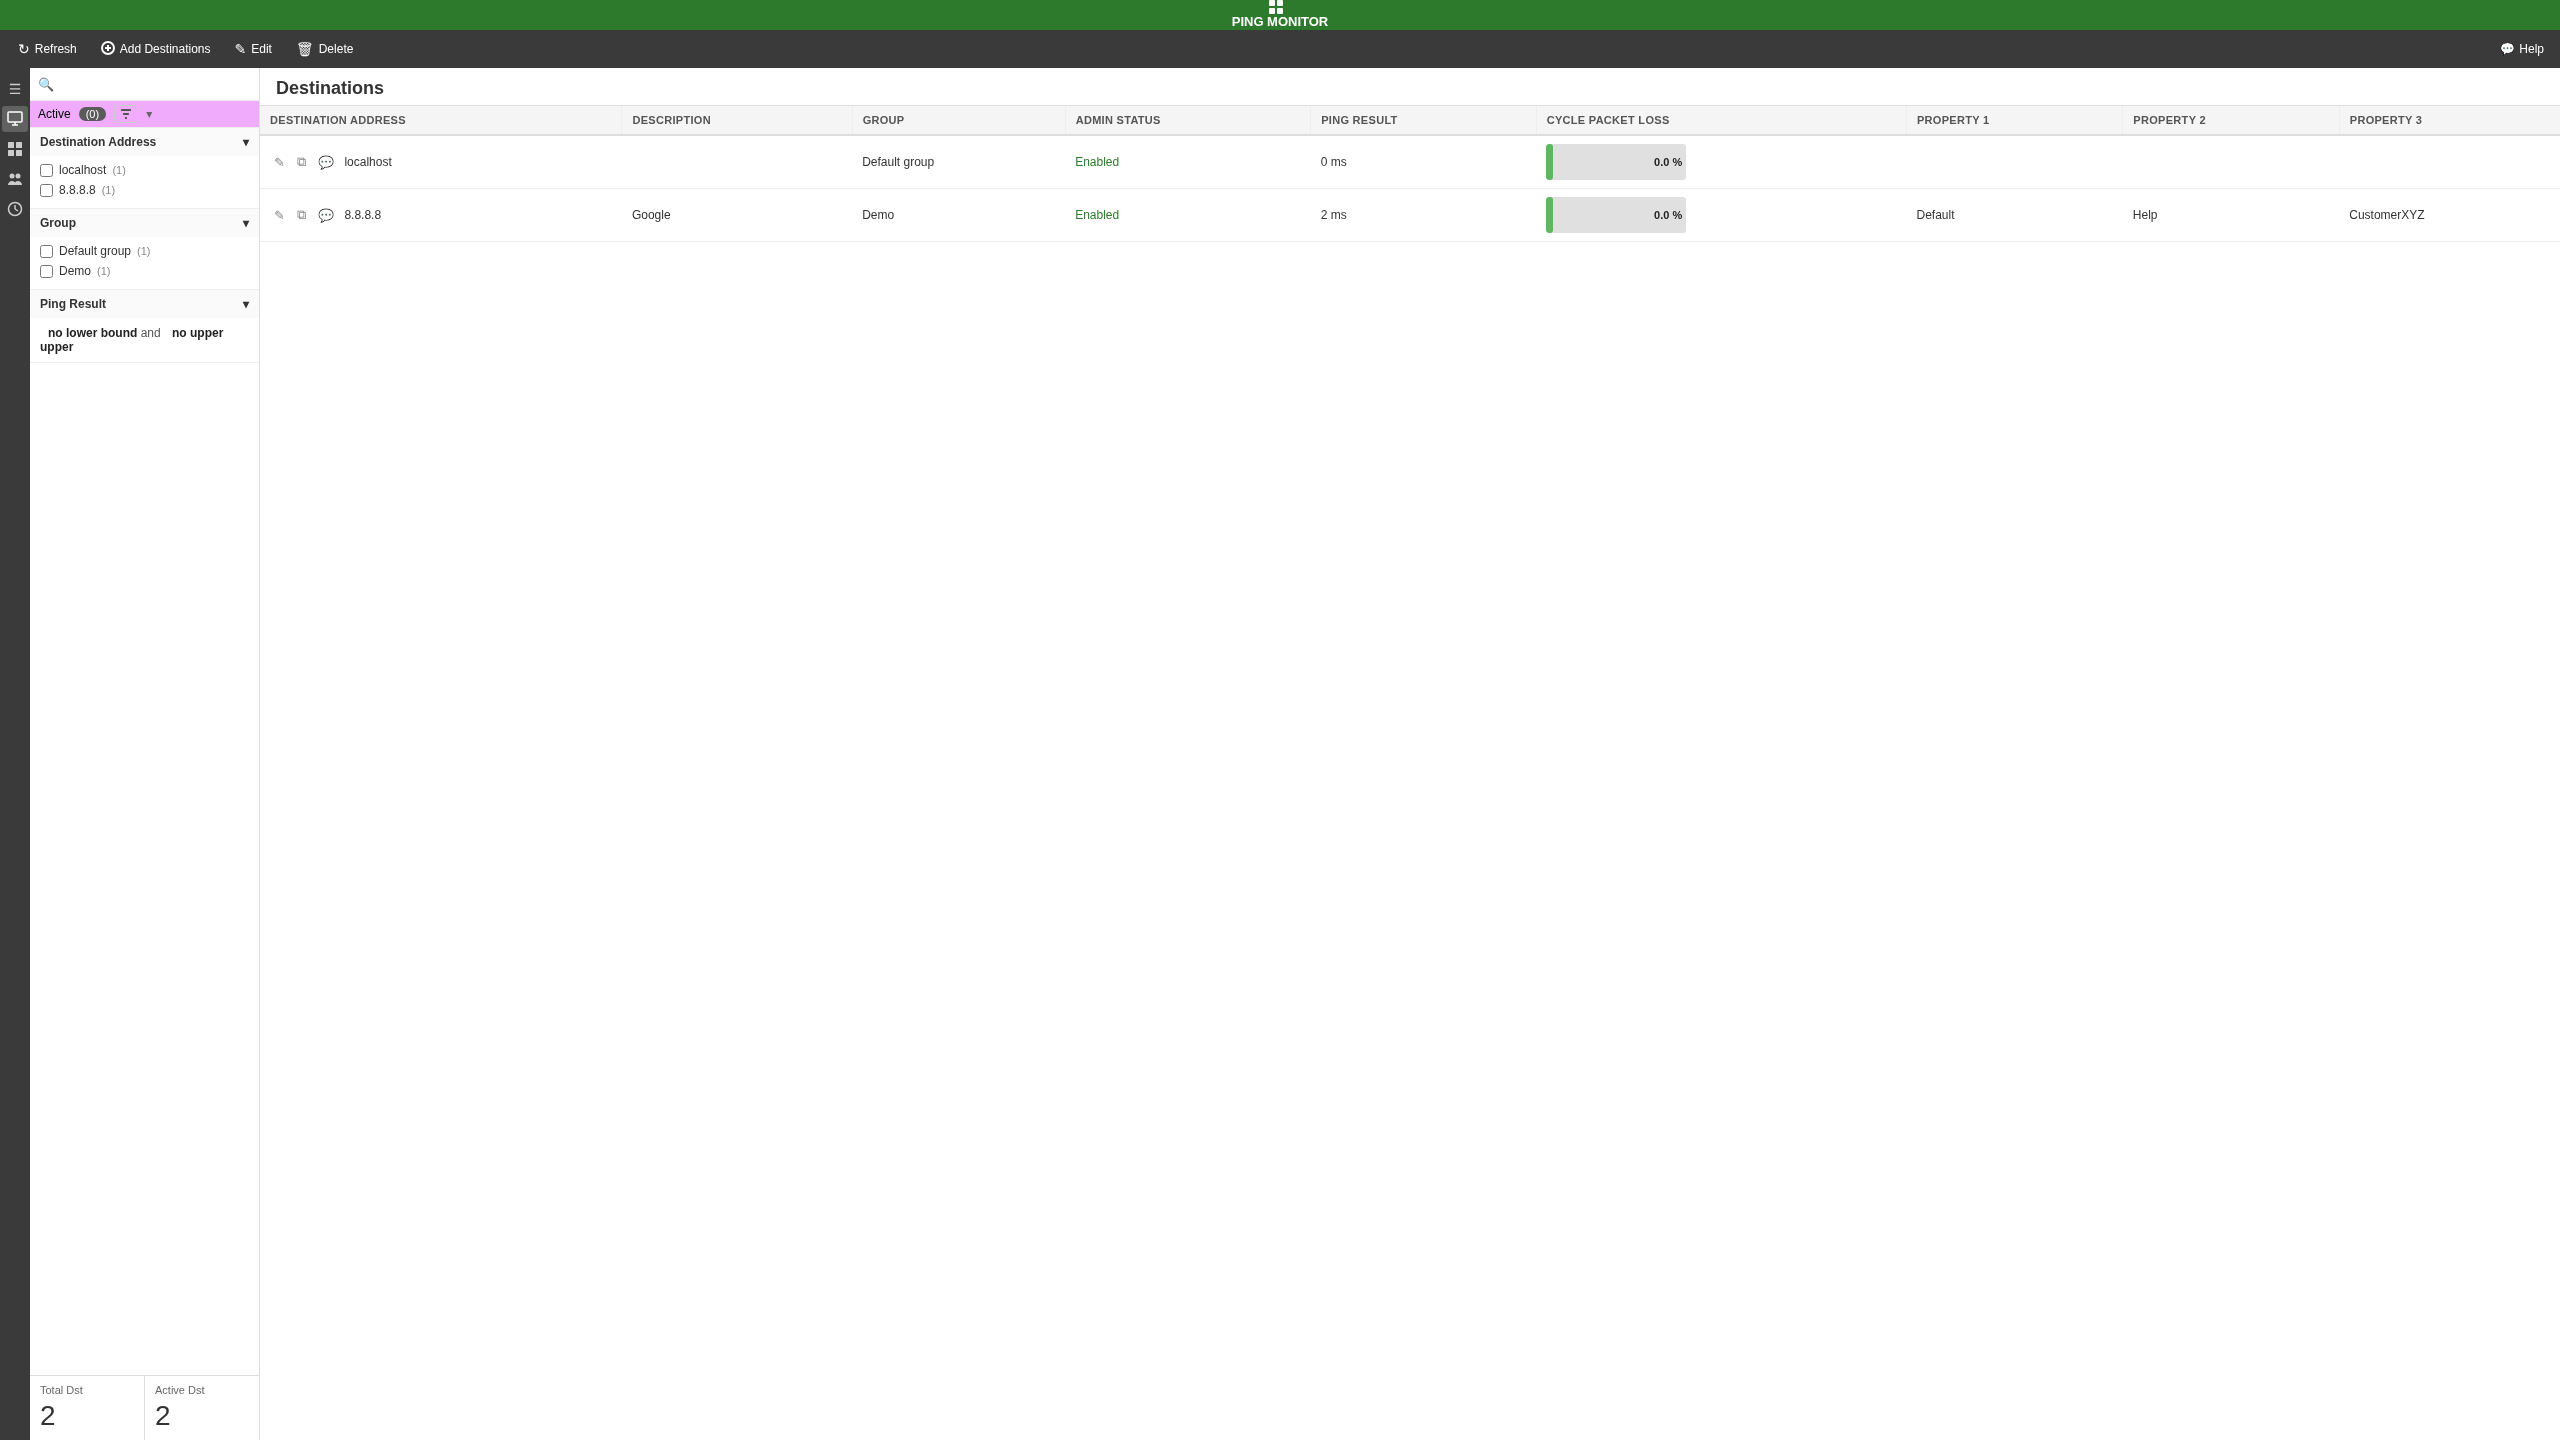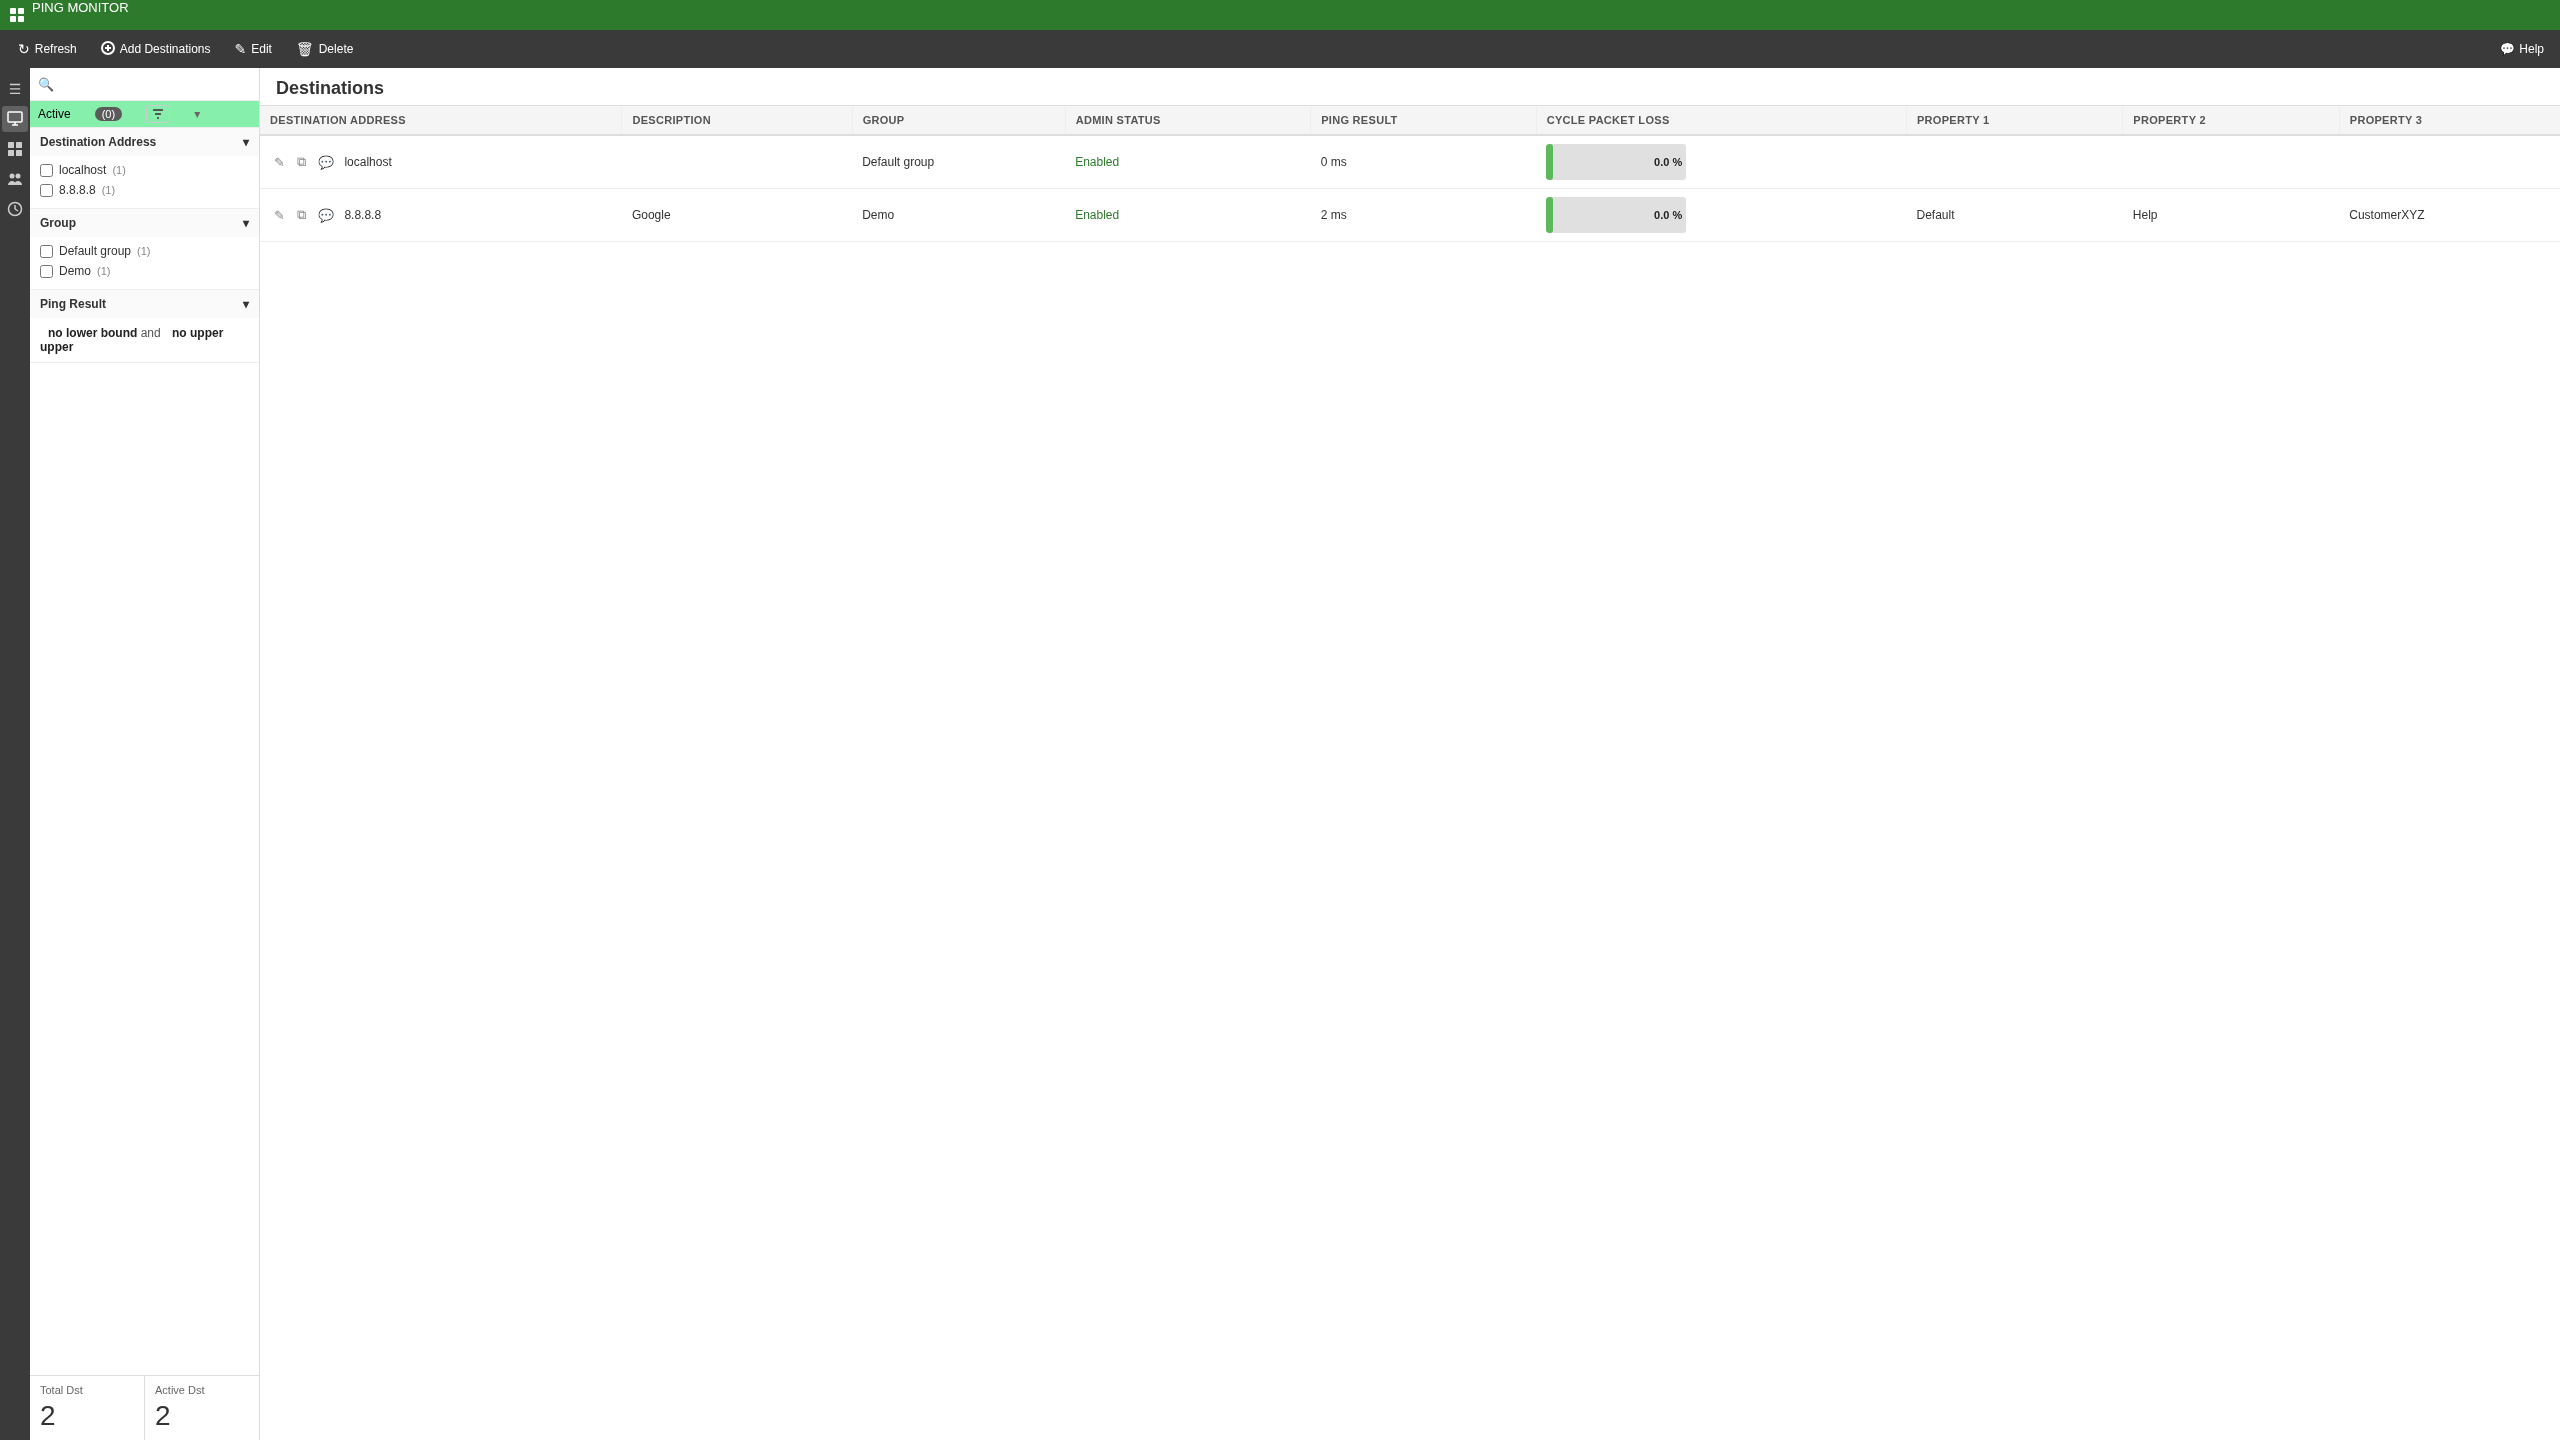--- a/index.html
+++ b/index.html
@@ -3,25 +3,27 @@
   <meta charset="utf-8">
   <style>
     * { box-sizing: border-box; margin: 0; padding: 0; }
     body { font-family: -apple-system, BlinkMacSystemFont, 'Segoe UI', Arial, sans-serif; font-size: 13px; background: #f0f0f0; display: flex; flex-direction: column; height: 100vh; overflow: hidden; }
 
     
     #title-bar {
       background: #2d7a2d;
       color: white;
       display: flex;
+      align-items: center;
       height: 30px;
       padding: 0 10px;
       font-size: 13px;
-      font-weight: 400;
-      flex-shrink: 0;
+      font-weight: 700;
+      flex-shrink: 0;
+      flex-direction: column;
     }
     #title-bar .app-grid-icon { margin-right: 8px; display: flex; align-items: center; }
 
     
     #toolbar {
       background: #3a3a3a;
       display: flex;
       align-items: center;
       height: 38px;
       padding: 0 8px;
@@ -96,23 +98,23 @@
       border-radius: 3px;
       padding: 3px 6px;
       font-size: 12px;
       flex: 1;
       outline: none;
     }
     #active-filter-row {
       display: flex;
       align-items: center;
       padding: 4px 8px;
-      background: #86efac;
+      background: #f0abfc;
       border-bottom: 1px solid #eee;
-      gap: 24px;
+      gap: 8px;
       font-size: 12px;
     }
     .active-badge { background: #5a5a5a; color: white; border-radius: 10px; padding: 1px 7px; font-size: 11px; }
     .filter-toggle-btn { background: transparent; border: 1px solid #ccc; border-radius: 3px; padding: 2px 5px; cursor: pointer; font-size: 11px; display: flex; align-items: center; gap: 2px; }
     .filter-arrow-btn { background: transparent; border: none; cursor: pointer; font-size: 12px; color: #666; }
 
     #filter-scroll { overflow-y: auto; flex: 1; }
 
     .filter-section { border-bottom: 1px solid #eee; }
     .filter-section-header {

